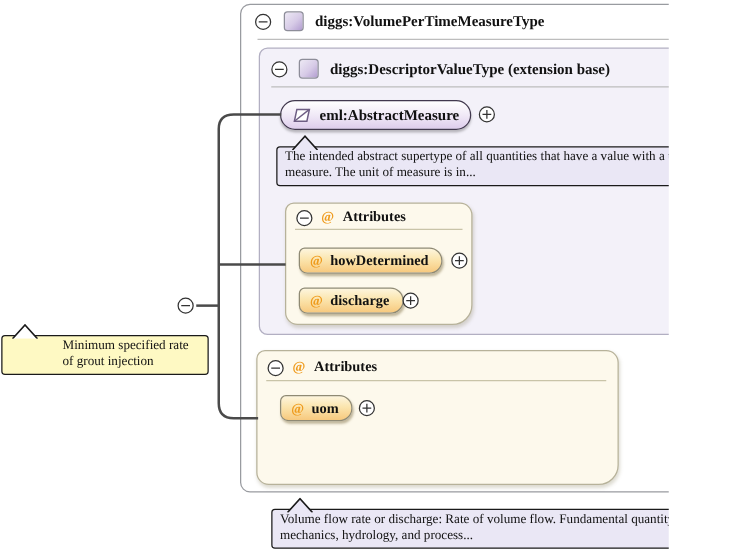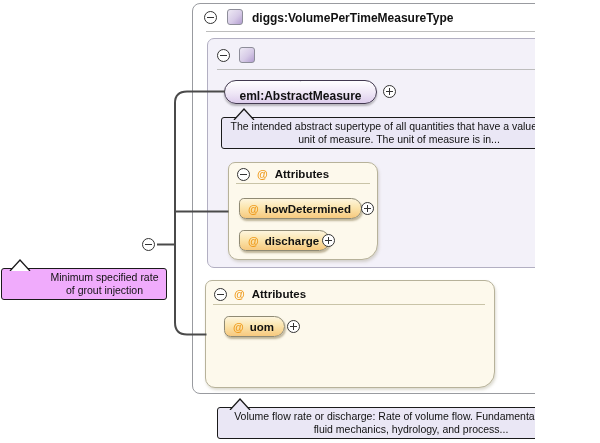--- a/index.html
+++ b/index.html
@@ -1,18 +1,18 @@
 <!DOCTYPE html>
 <html><head>
 <meta charset="utf-8">
 <style>
   html,body { margin:0; padding:0; background:#ffffff; }
   #canvas {
     position:relative; width:535px; height:443px; overflow:hidden;
-    font-family:Liberation Sans, sans-serif; color:#111; background:#ffffff;text-align:center;
+    font-family:Liberation Serif, serif; color:#111; background:#ffffff;
   }
   .abs { position:absolute; box-sizing:border-box; }
 
   
   .outer-box {
     left:192px; top:3px; width:403px; height:391px;
     background:#ffffff; border:1px solid #999ba0; border-radius:8px;
   }
   .type-box {
     left:207px; top:38px; width:383px; height:230px;
@@ -61,21 +61,20 @@
     left:3px; top:232px; width:136px; height:25px; border-radius:12px;
     border:1px solid #2b2b2b;
     background:linear-gradient(#eef4fb 0%,#d3e1f1 55%,#b3cbe5 100%);
     box-shadow:0 2px 2px rgba(0,0,0,0.3);
   }
   .eml-pill {
     left:224px; top:80px; width:153px; height:24px; border-radius:12px;
     border:1px solid #42394f; gap:7px;
     background:linear-gradient(#ffffff 0%,#efe7f6 55%,#ddcdec 100%);
     box-shadow:0 2px 2px rgba(0,0,0,0.25);
-    flex-direction:column;
   }
 
   
   .apill {
     position:absolute; display:flex; align-items:center; gap:6px;
     height:21px; padding:0 10px 0 8px; box-sizing:border-box;
     border:1px solid #8f8a74; border-radius:5px 11px 11px 7px;
     background:linear-gradient(#fdf5dd 0%,#fbe5ae 45%,#f7c97e 100%);
     box-shadow:1px 2px 2px rgba(100,80,30,0.4);
     font-weight:bold; font-size:11.5px; white-space:nowrap;
@@ -83,40 +82,43 @@
   .at { color:#ef9b1d; font-weight:bold; font-size:11px; }
 
   
   .note {
     position:absolute; box-sizing:border-box; border:1.2px solid #1a1a1a;
     border-radius:3px; padding:2px 7px 3px 6px;
     font-size:10.5px; line-height:12.5px; color:#111; z-index:20;
   }
   .note .tip { position:absolute; top:-10.5px; }
   .note-purple { background:#eae7f5; }
-  .note-white  { background:#f0abfc;padding-left:48px; }
+  .note-white  { background:#fef9c3;padding-left:48px; }
   .note-cream  { background:#fdf8e6; }
 
   .connector-svg { position:absolute; left:0; top:0; z-index:50; pointer-events:none; }
   .hdr-row { position:absolute; display:flex; align-items:center; }
 </style>
 </head>
 <body>
 
 <div id="canvas">
 
   <div class="abs outer-box"></div>
   <div class="hdr-row" style="left:252px; top:9px; height:17px;">
     <span class="hdr-title">diggs:VolumePerTimeMeasureType</span>
   </div>
   <span class="ctype-icon" style="left:227px; top:9px;"></span>
   <span class="tg" style="left:204px; top:11px;"></span>
   <div class="abs sep" style="left:206px; top:31px; width:380px;"></div>
 
   <div class="abs type-box"></div>
+  <div class="hdr-row" style="left:264px; top:47px; height:17px;">
+    <span class="hdr-title">diggs:DescriptorValueType (extension base)</span>
+  </div>
   <span class="ctype-icon" style="left:239px; top:47px;"></span>
   <span class="tg" style="left:217px; top:49px;"></span>
   <div class="abs sep" style="left:217px; top:69px; width:362px;"></div>
 
   <div class="pill eml-pill">
     <svg width="15" height="13" viewBox="0 0 15 13">
       <polygon points="3.5,1.5 13.5,1.5 11.5,11 1.5,11" fill="#ffffff" stroke="#6e5e84" stroke-width="1.2"></polygon>
       <line x1="1.5" y1="11" x2="13.5" y2="1.5" stroke="#6e5e84" stroke-width="1.2"></line>
     </svg>
     <span>eml:AbstractMeasure</span>

